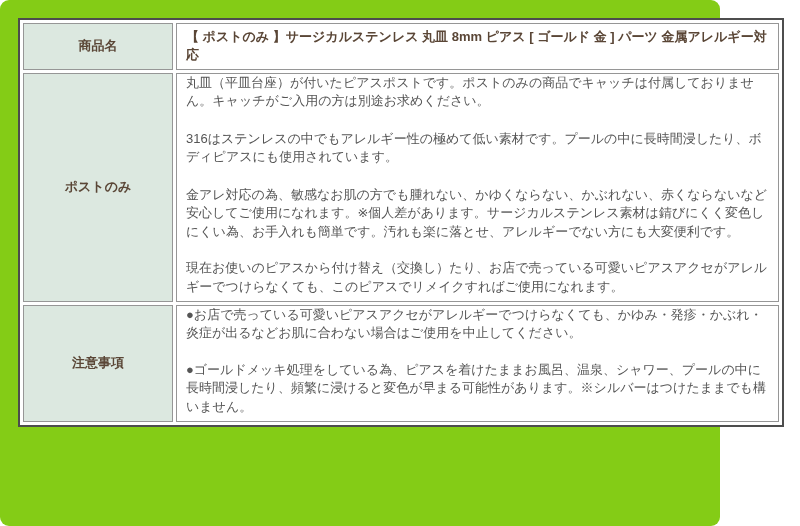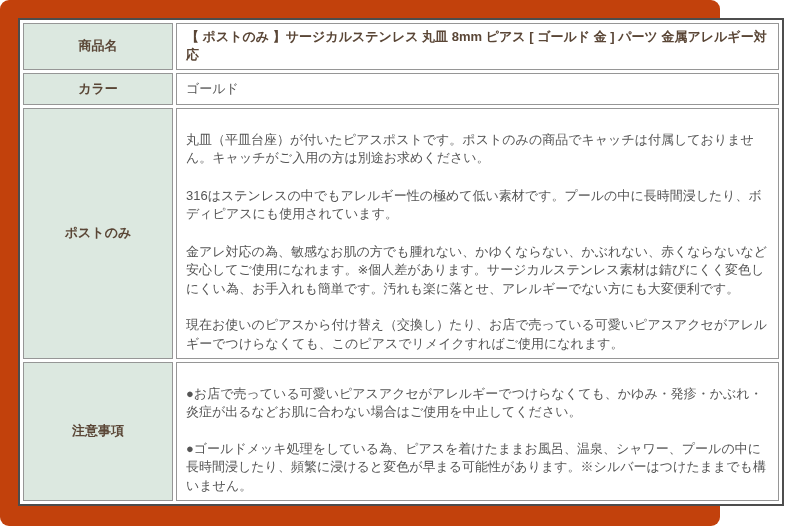--- a/index.html
+++ b/index.html
@@ -10,21 +10,21 @@
   body {
     width: 800px;
     height: 526px;
     overflow: hidden;
     font-family: "Liberation Sans", "DejaVu Sans", sans-serif;
   }
   .page {
     position: relative;
     width: 720px;
     height: 526px;
-    background: #c2410c;
+    background: #84cc16;
     border-radius: 9px;
   }
   table.spec {
     position: absolute;
     left: 18px;
     top: 18px;
     width: 766px;
     border-collapse: separate;
     border-spacing: 3px;
     border: 2px solid #4d4d4d;
@@ -48,21 +48,21 @@
   td.content {
     background: #ffffff;
     color: #555555;
     text-align: left;
     vertical-align: middle;
     padding: 4px 9px;
     margin-top: 18px;
   }
   td.content.top {
     vertical-align: top;
-    padding-top: 22px;
+    padding-top: 0;
   }
   tr.r-single td.content { height: 22px; }
   tr.r-title td.content {
     color: #5a4636;
     font-weight: bold;
     height: 26px;
   }
   tr.r-caution td { height: 102px; }
   .para {
     margin: 0 0 19px 0;
@@ -79,24 +79,20 @@
   <table class="spec">
     <tbody>
 
       <tr class="r-title">
         <td class="label">商品名</td>
         <td class="content">【 ポストのみ 】サージカルステンレス 丸皿 8mm ピアス [ ゴールド 金 ] パーツ 金属アレルギー対応</td>
       </tr>
 
 
 
-      <tr class="r-single">
-        <td class="label">カラー</td>
-        <td class="content">ゴールド</td>
-      </tr>
 
       <tr class="r-description">
         <td class="label">ポストのみ</td>
         <td class="content top">
           <div class="para">丸皿（平皿台座）が付いたピアスポストです。ポストのみの商品でキャッチは付属しておりません。キャッチがご入用の方は別途お求めください。</div>
           <div class="para">316はステンレスの中でもアレルギー性の極めて低い素材です。プールの中に長時間浸したり、ボディピアスにも使用されています。</div>
           <div class="para">金アレ対応の為、敏感なお肌の方でも腫れない、かゆくならない、かぶれない、赤くならないなど安心してご使用になれます。※個人差があります。サージカルステンレス素材は錆びにくく変色しにくい為、お手入れも簡単です。汚れも楽に落とせ、アレルギーでない方にも大変便利です。</div>
           <div class="para last">現在お使いのピアスから付け替え（交換し）たり、お店で売っている可愛いピアスアクセがアレルギーでつけらなくても、このピアスでリメイクすればご使用になれます。</div>
         </td>
       </tr>

